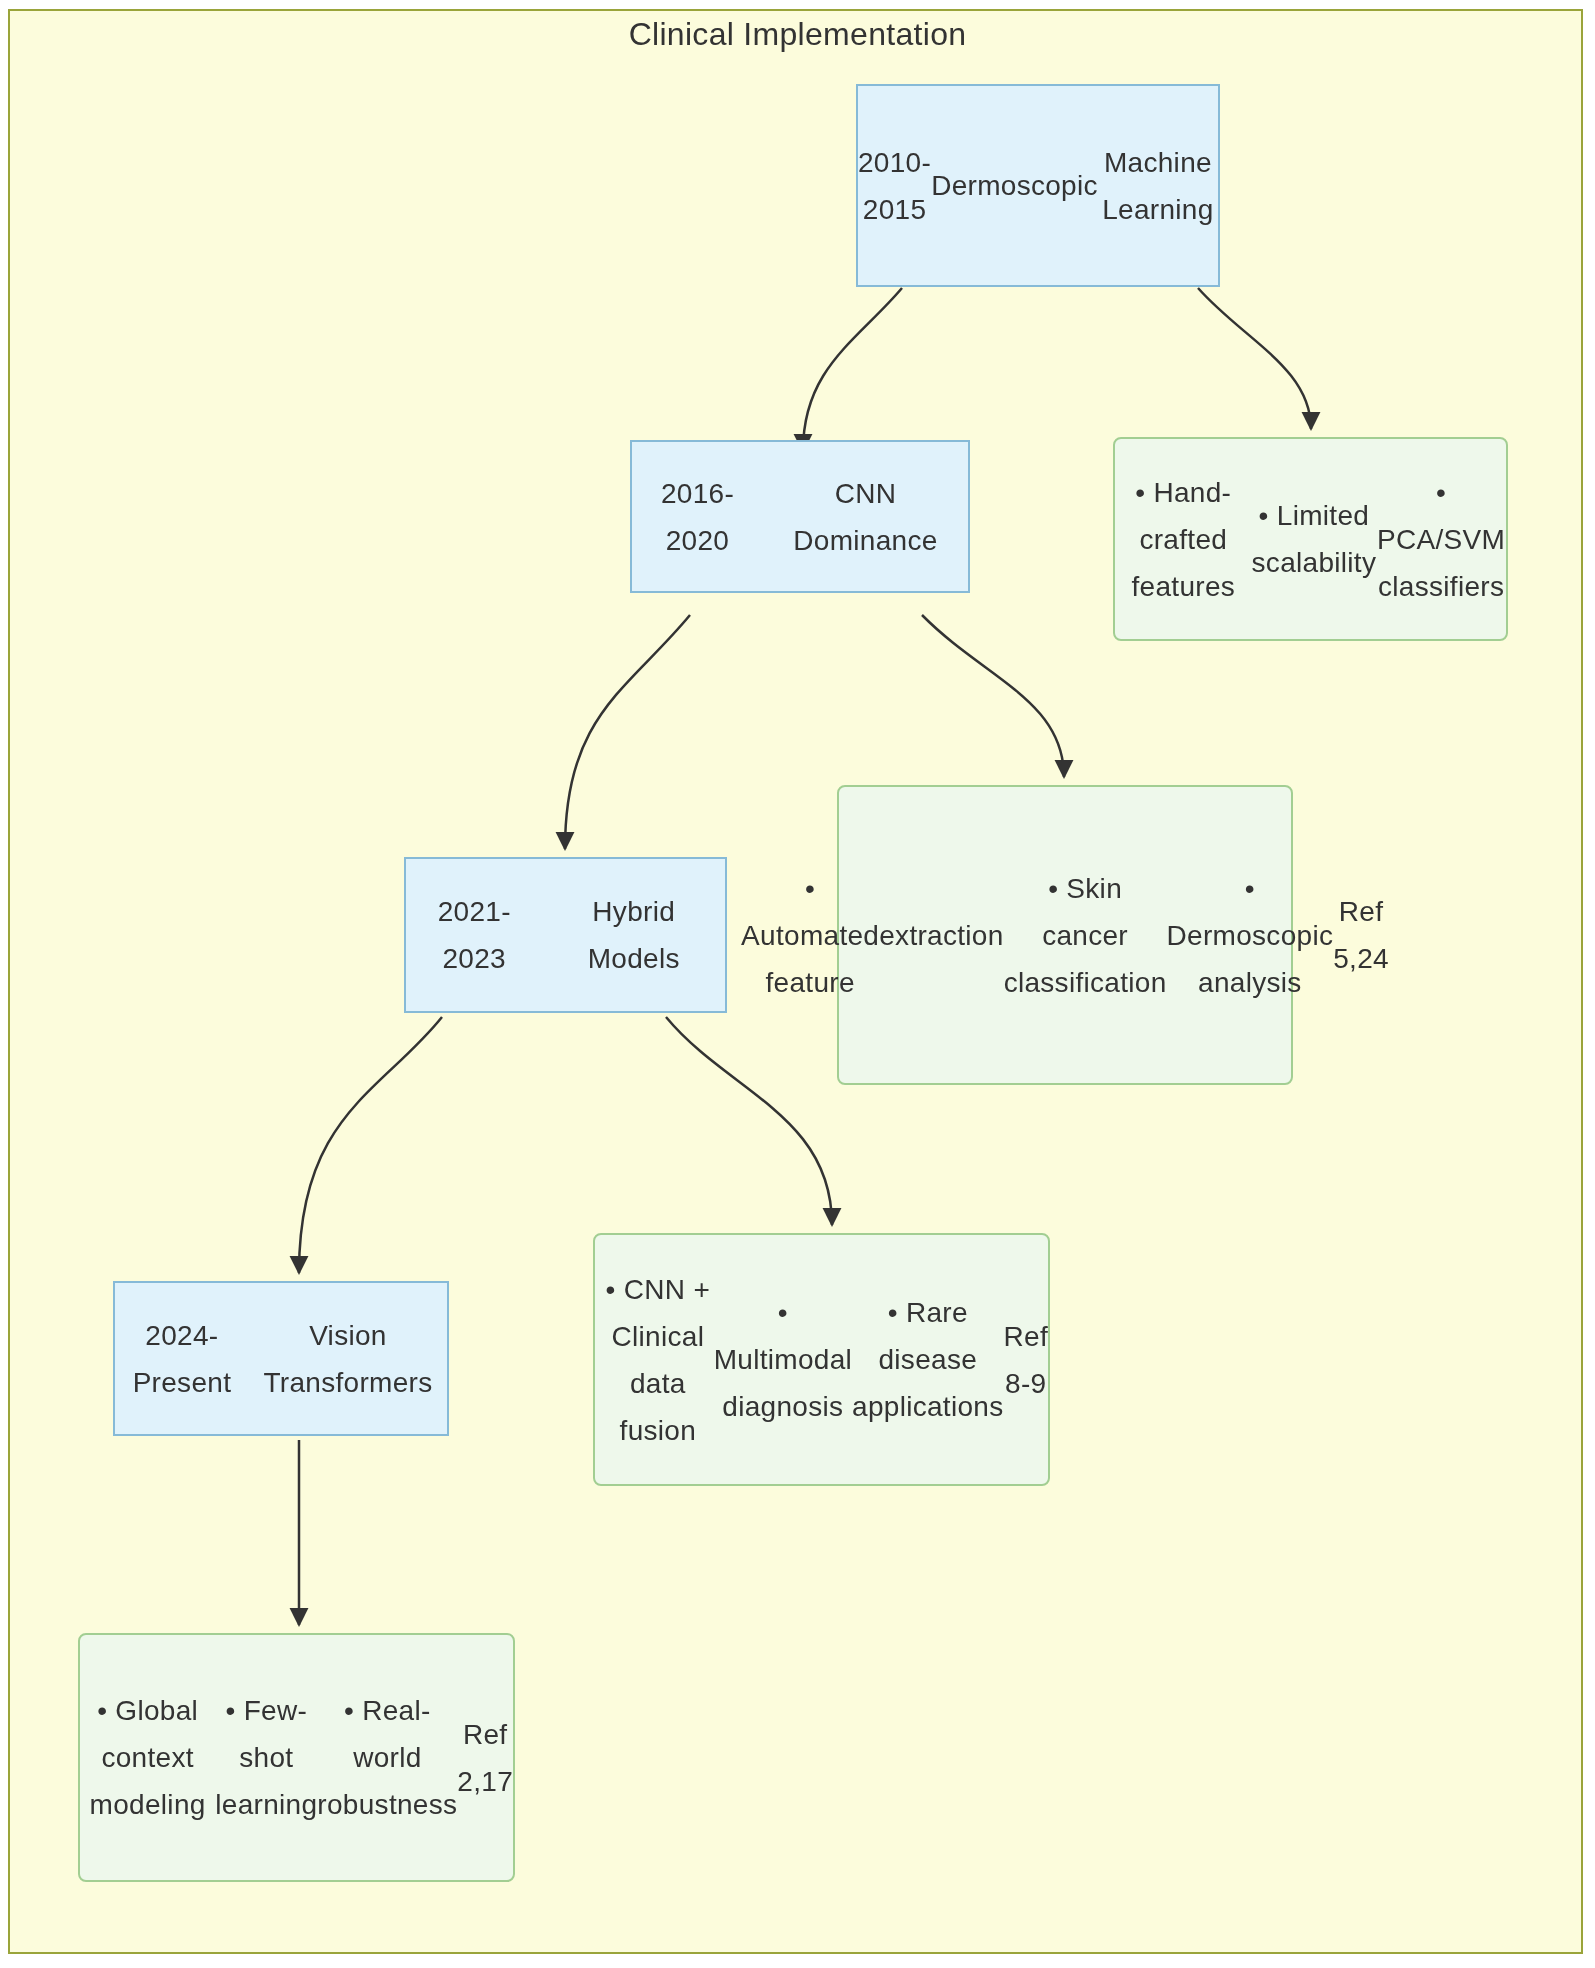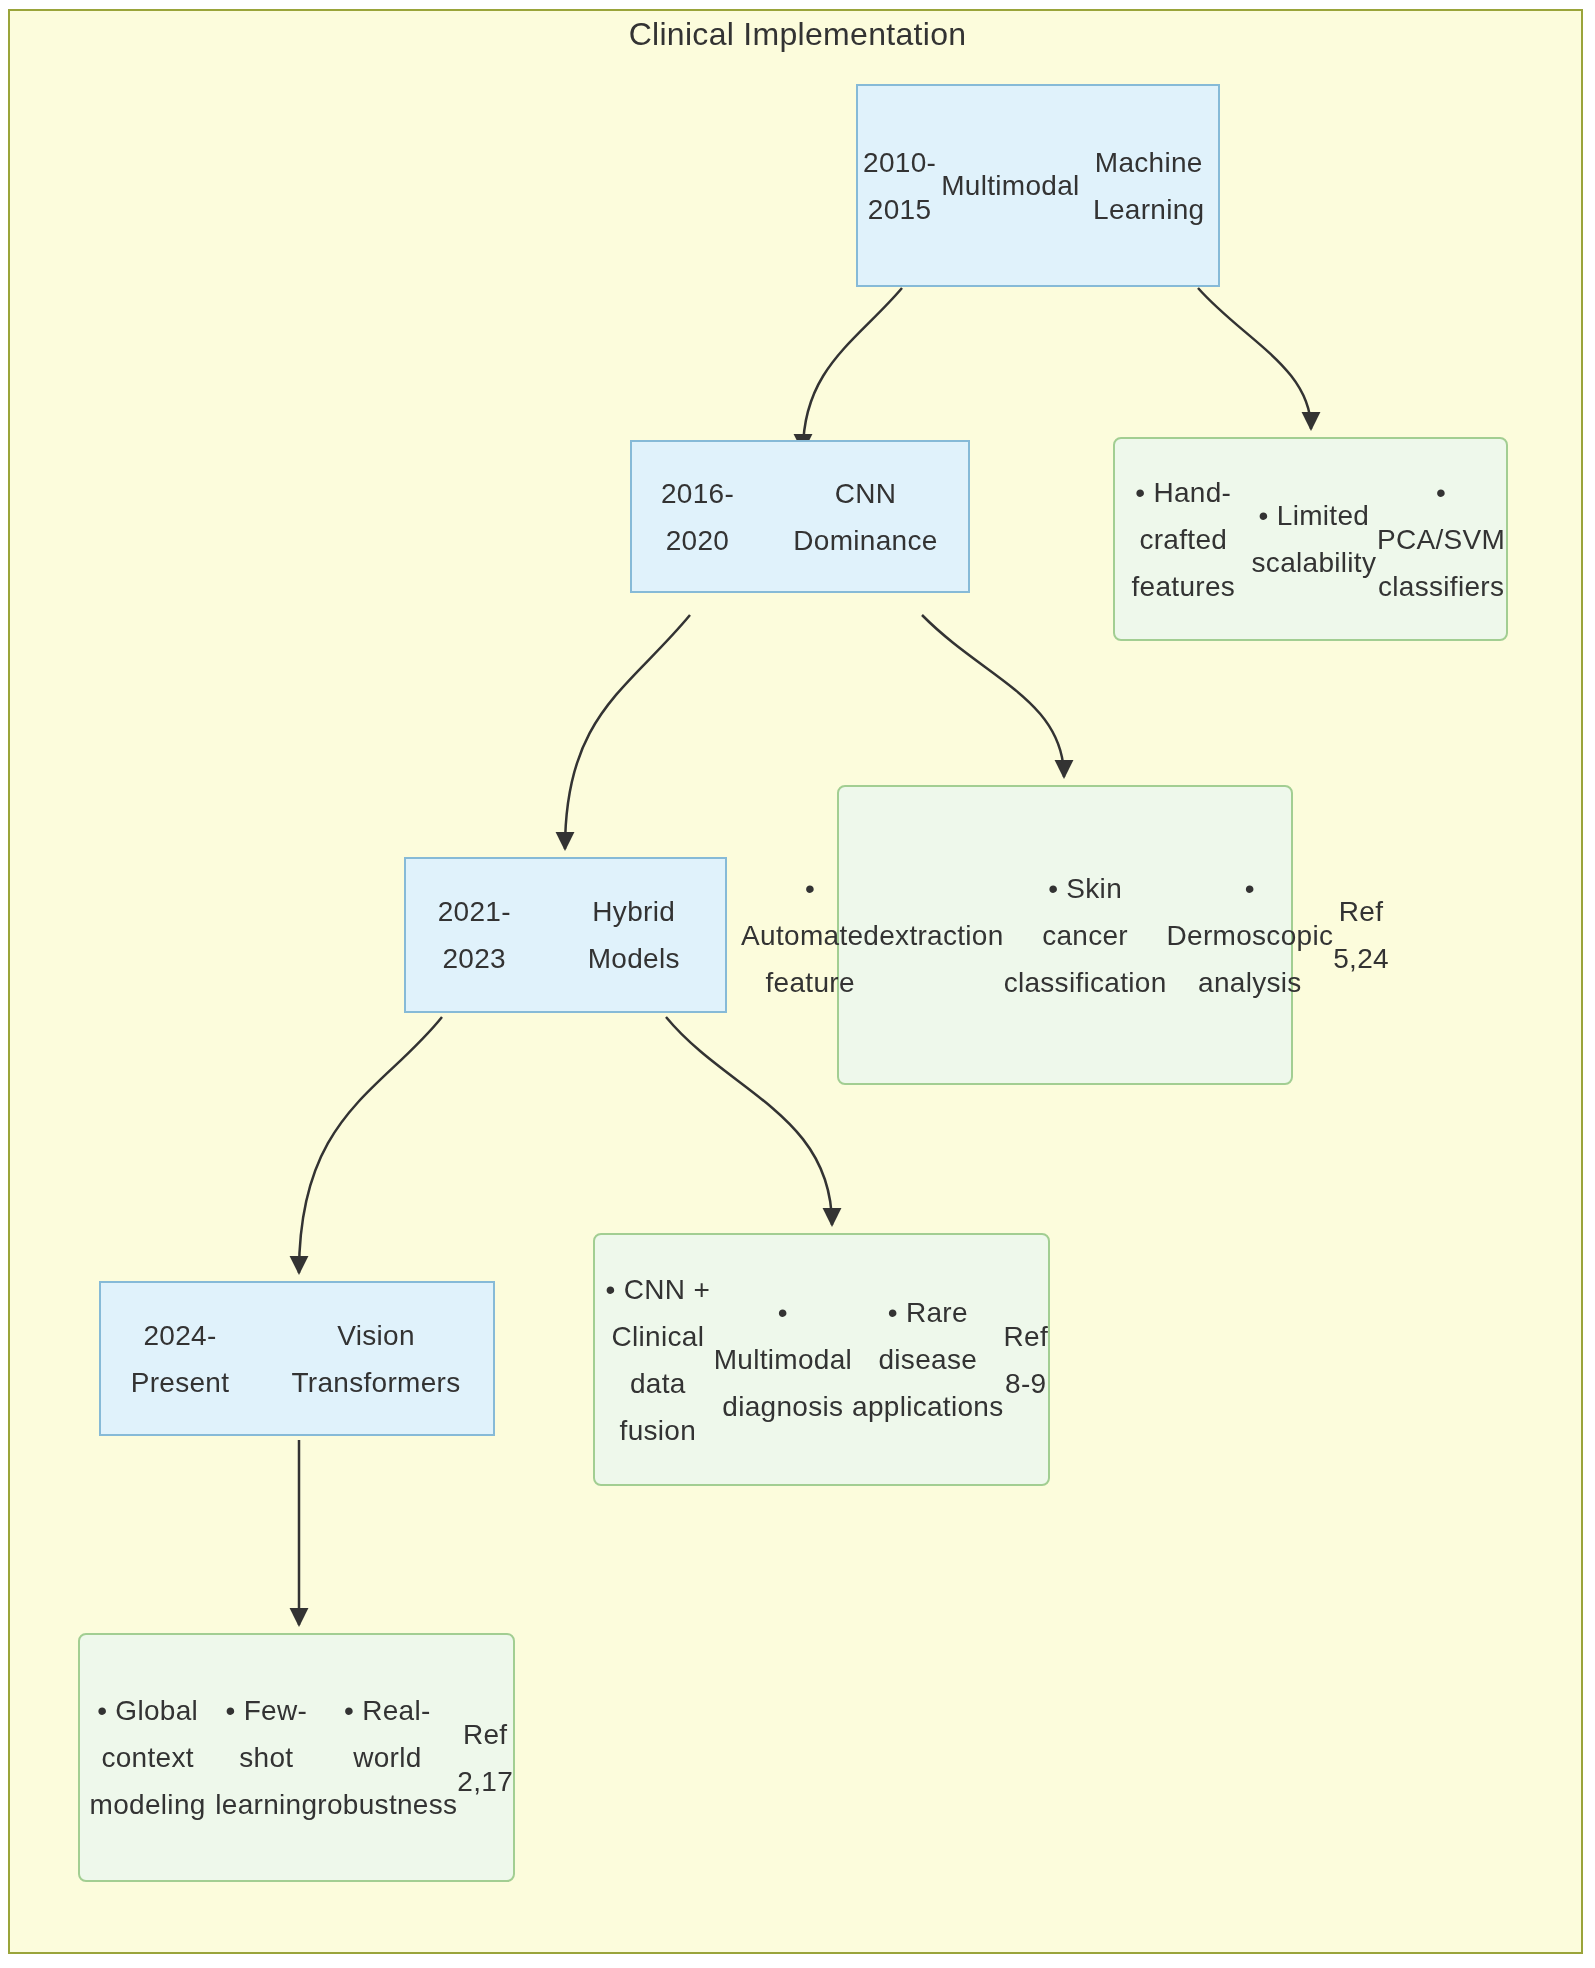--- a/index.html
+++ b/index.html
@@ -56,21 +56,21 @@
     border: 2.5px solid var(--timeline-node-border, #86bad7);
   }
   .node.detail {
     background: var(--detail-node-fill, #eef8eb);
     border: 2px solid var(--detail-node-border, #a2ce92);
     border-radius: 8px;
   }
   .b1 { left: 856px;  top: 84px;   width: 364px; height: 203px; }
   .b2 { left: 630px;  top: 440px;  width: 340px; height: 153px; }
   .b3 { left: 404px;  top: 857px;  width: 323px; height: 156px; }
-  .b4 { left: 99px;   top: 1281px; width: 396px; height: 155px; }
+  .b4 { left: 113px;   top: 1281px; width: 336px; height: 155px; }
   .g1 { left: 1113px; top: 437px;  width: 395px; height: 204px; }
   .g2 { left: 837px;  top: 785px;  width: 456px; height: 300px; }
   .g3 { left: 593px;  top: 1233px; width: 457px; height: 253px; padding-left: 7px; }
   .g4 { left: 78px;   top: 1633px; width: 437px; height: 249px; }
 </style>
 </head>
 <body>
 
 <div class="page">
 
@@ -88,21 +88,21 @@
     <path class="link" d="M1198,288 C1244,340 1311,368 1311,429" marker-end="url(#arrowhead)"></path>
     <path class="link" d="M690,615 C628,690 565,715 565,849" marker-end="url(#arrowhead)"></path>
     <path class="link" d="M922,615 C984,678 1064,700 1064,777" marker-end="url(#arrowhead)"></path>
     <path class="link" d="M442,1017 C382,1092 299,1115 299,1273" marker-end="url(#arrowhead)"></path>
     <path class="link" d="M666,1017 C728,1092 832,1115 832,1225" marker-end="url(#arrowhead)"></path>
     <path class="link" d="M299,1440 L299,1625" marker-end="url(#arrowhead)"></path>
   </svg>
 
   <div class="node timeline b1">
     <span>2010-2015</span>
-    <span>Multimodal</span>
+    <span>Dermoscopic</span>
     <span>Machine Learning</span>
   </div>
 
   <div class="node timeline b2">
     <span>2016-2020</span>
     <span>CNN Dominance</span>
   </div>
 
   <div class="node timeline b3">
     <span>2021-2023</span>

